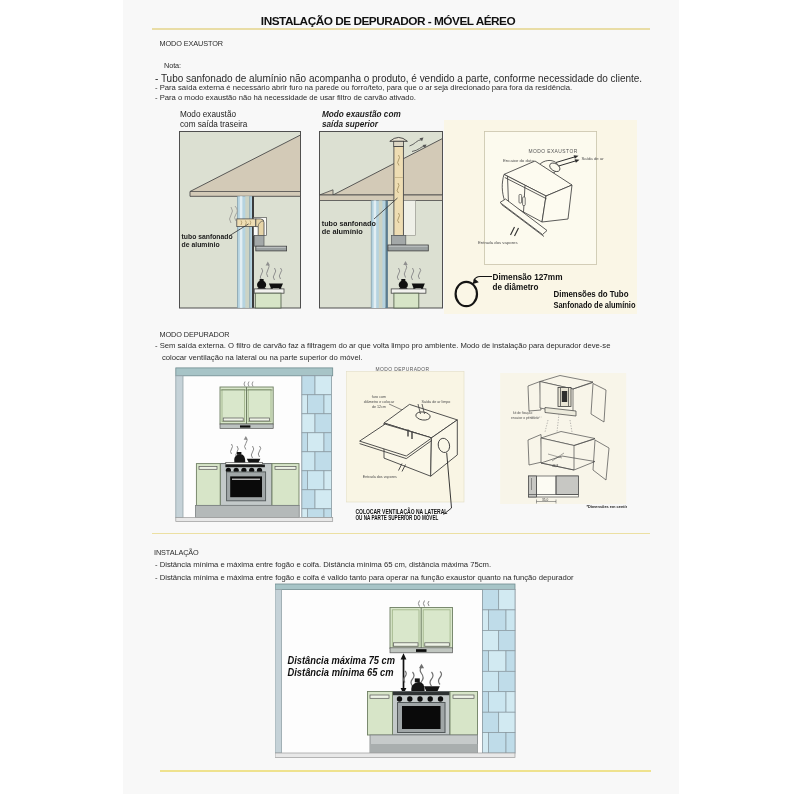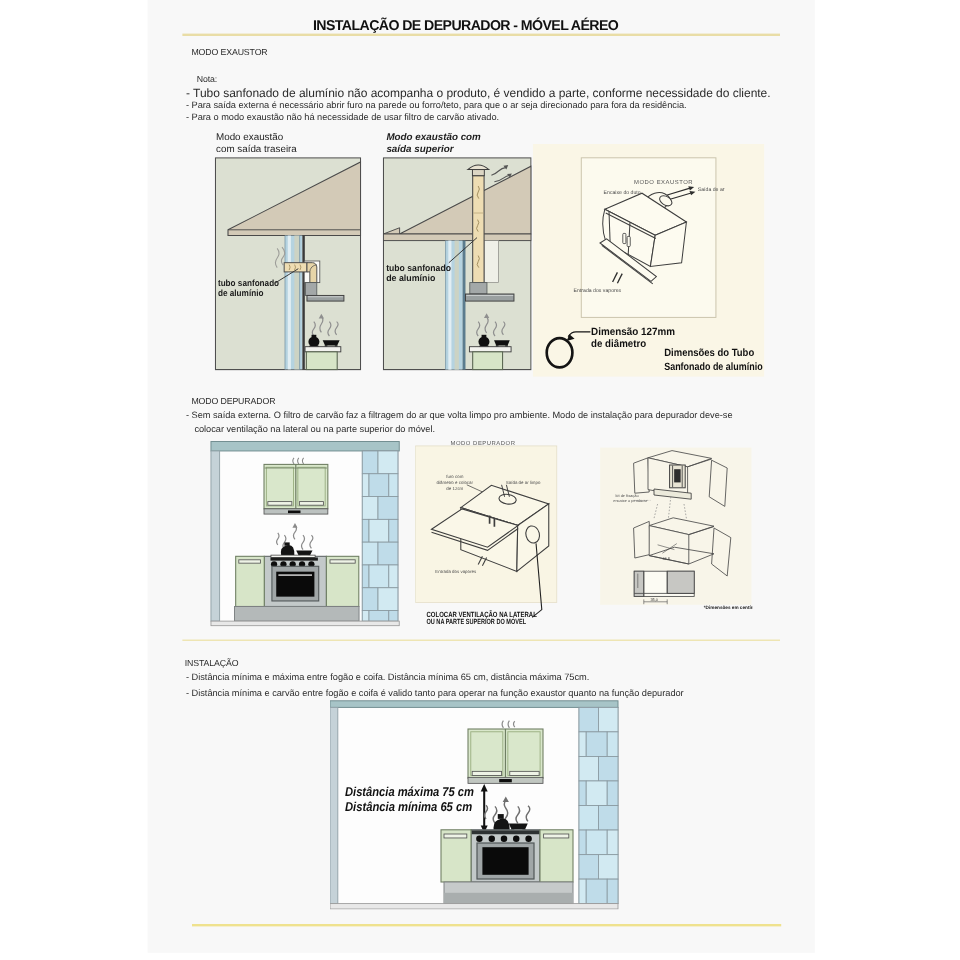--- a/index.html
+++ b/index.html
@@ -475,21 +475,21 @@
 
 <text x="86.5" y="137.5" font-size="3.9" font-weight="bold" fill="#222" font-family="Liberation Sans,sans-serif">*Dimensões em centímetros</text>
 </svg>
 
 <div class="abs" style="left:152px;top:532.5px;width:498px;height:1.6px;background:#ece0a2;"></div>
 
 <div class="abs txt" style="left:154px;top:548.4px;font-size:7.3px;letter-spacing:-0.1px;">INSTALAÇÃO</div>
 
 <div class="abs txt" style="left:155px;top:560.4px;font-size:7.7px;letter-spacing:-0.02px;">- Distância mínima e máxima entre fogão e coifa. Distância mínima 65 cm, distância máxima 75cm.</div>
 
-<div class="abs txt" style="left:155px;top:572.9px;font-size:7.7px;letter-spacing:-0.02px;">- Distância mínima e carvão entre fogão e coifa é valido tanto para operar na função exaustor quanto na função depurador</div>
+<div class="abs txt" style="left:155px;top:572.9px;font-size:7.7px;letter-spacing:-0.02px;">- Distância mínima e máxima entre fogão e coifa é valido tanto para operar na função exaustor quanto na função depurador</div>
 
 <svg id="k2" class="abs" style="left:275px;top:582px;" width="241" height="176" viewBox="0 0 241 176">
 
 <rect x="6.5" y="7.5" width="201" height="163.5" fill="#fdfdfd"></rect>
 
 <rect x="0" y="2" width="240" height="5.5" fill="#a7c4c7" stroke="#708c8f" stroke-width="0.8"></rect>
 
 <rect x="0" y="7.5" width="6.5" height="163.5" fill="#c5d2d8" stroke="#93a3a9" stroke-width="0.8"></rect>
 
 <g stroke="#8a99a0" stroke-width="0.7">

